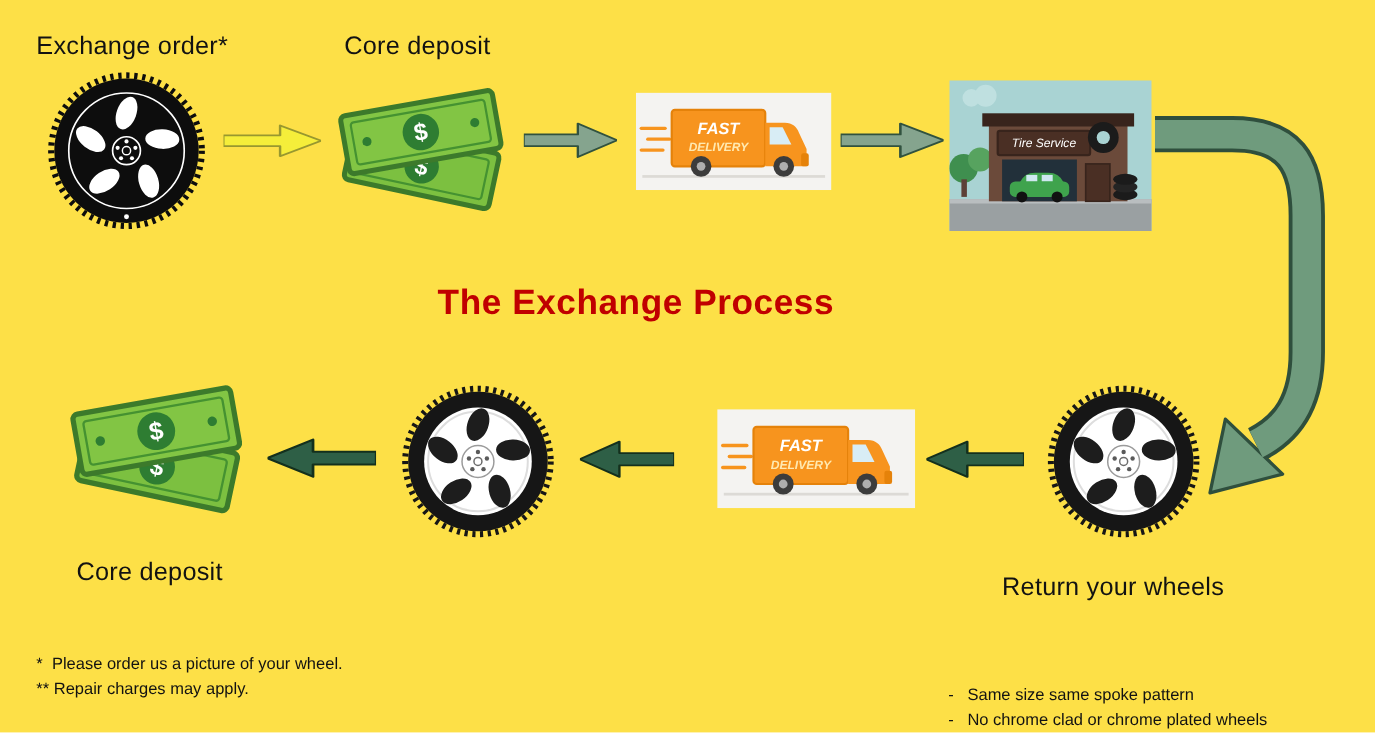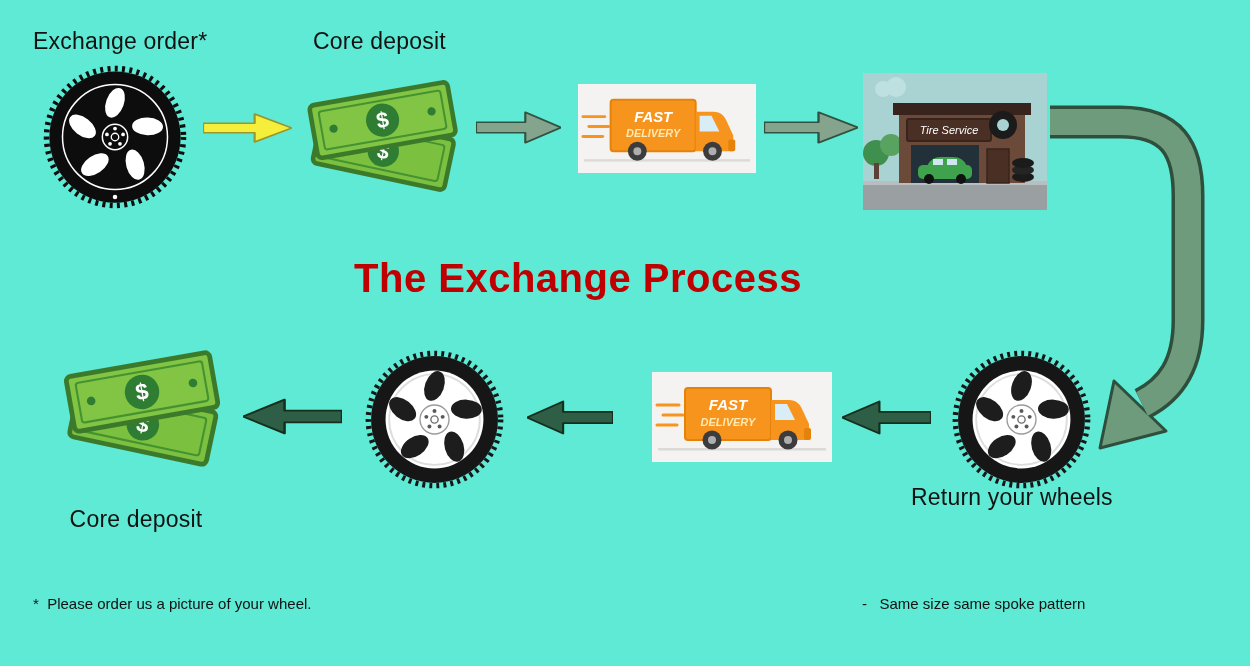--- a/index.html
+++ b/index.html
@@ -1,23 +1,23 @@
 <!DOCTYPE html>
 <html><head>
 <meta charset="utf-8">
 <style>
   * { margin:0; padding:0; box-sizing:border-box; }
   html,body { background:#ffffff; }
   body { font-family:"Liberation Sans", sans-serif; color:#121212; }
-  .canvas { position:relative; width:1250px; height:666px; background:#5eead4; overflow:hidden; }
+  .canvas { position:relative; width:1250px; height:666px; background:#fde047; overflow:hidden; }
   .abs { position:absolute; }
   .defs { position:absolute; width:0; height:0; overflow:hidden; }
   .label { position:absolute; font-size:23px; color:#121212; white-space:nowrap; letter-spacing:.2px; }
   .title { position:absolute; left:0; top:256px; width:1156px; text-align:center;
-           font-size:40px; font-weight:bold; color:#C00000; letter-spacing:.5px; }
+           font-size:32px; font-weight:bold; color:#C00000; letter-spacing:.5px; }
   .center-label { text-align:center; line-height:33px; }
   .flip { transform:scaleX(-1); }
   .foot { position:absolute; color:#121212; }
   .foot-line { font-size:15px; line-height:23px; white-space:pre; }
   svg text { font-family:"Liberation Sans", sans-serif; }
 </style>
 </head>
 <body>
 
 <div class="canvas">
@@ -224,22 +224,24 @@
     <path d="M1050 122 L1120 122 C1172 122 1188 148 1188 196 L1188 320 C1188 366 1170 390 1142 404" fill="none" stroke="#2f4f3d" stroke-width="33"></path>
     <polygon points="1100,448 1114,381 1166,431" fill="#6f9b7d" stroke="#2f4f3d" stroke-width="3" stroke-linejoin="round"></polygon>
     <path d="M1050 122 L1120 122 C1172 122 1188 148 1188 196 L1188 320 C1188 366 1170 390 1142 404" fill="none" stroke="#6f9b7d" stroke-width="26"></path>
   </svg>
 
   <div class="label center-label" style="left:30px; top:503px; width:212px">
     <div>Core deposit</div>
   </div>
 
 
-  <div class="label" style="left:911px; top:484px">Return your wheels</div>
+  <div class="label" style="left:911px; top:520px">Return your wheels</div>
 
   <div class="foot" style="left:33px; top:592px">
     <div class="foot-line">*  Please order us a picture of your wheel.</div>
+    <div class="foot-line">** Repair charges may apply.</div>
   </div>
-  <div class="foot" style="left:862px; top:592px">
+  <div class="foot" style="left:862px; top:620px">
     <div class="foot-line">-   Same size same spoke pattern</div>
+    <div class="foot-line">-   No chrome clad or chrome plated wheels</div>
   </div>
 
 </div>
 
 </body></html>

